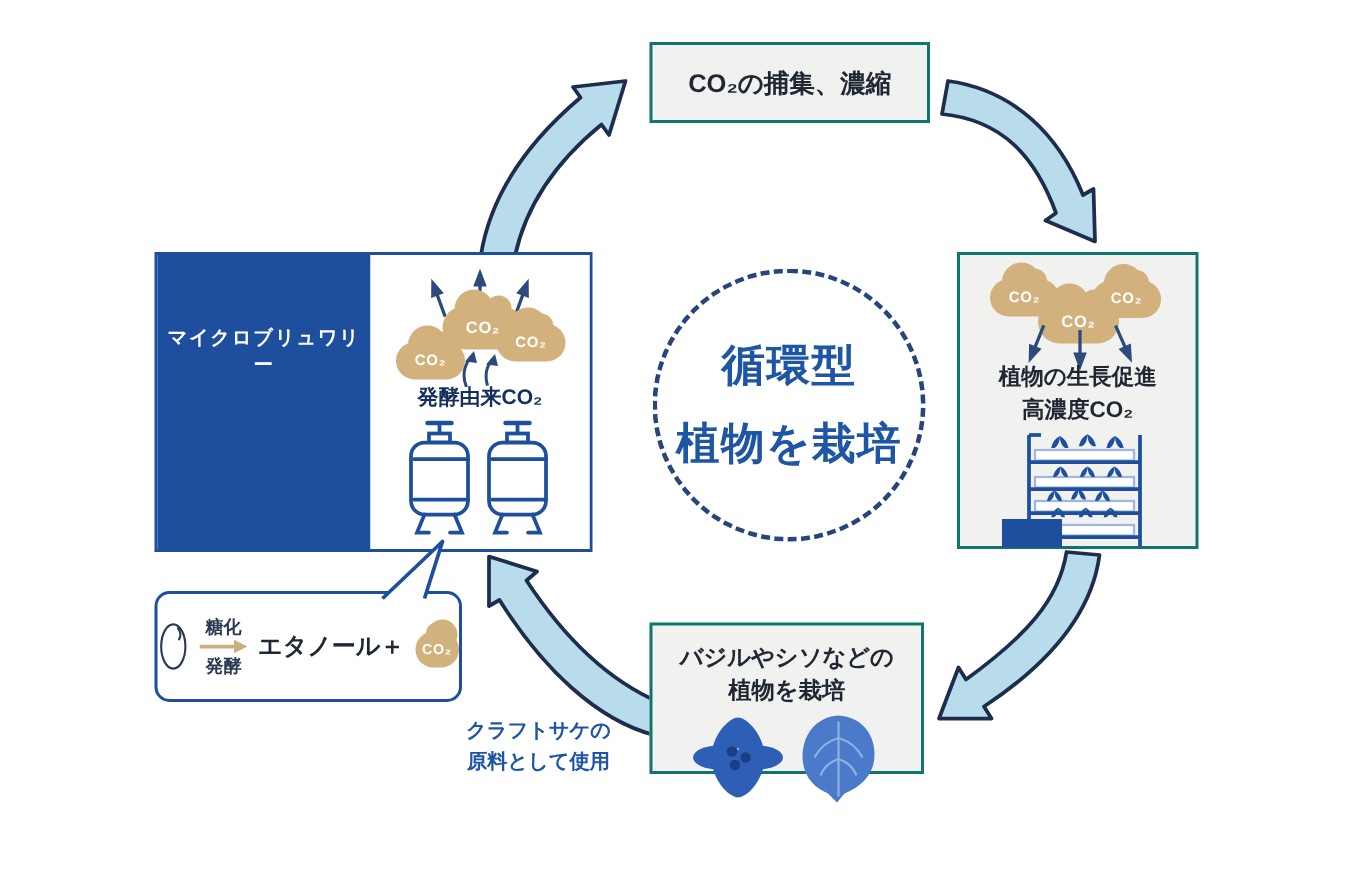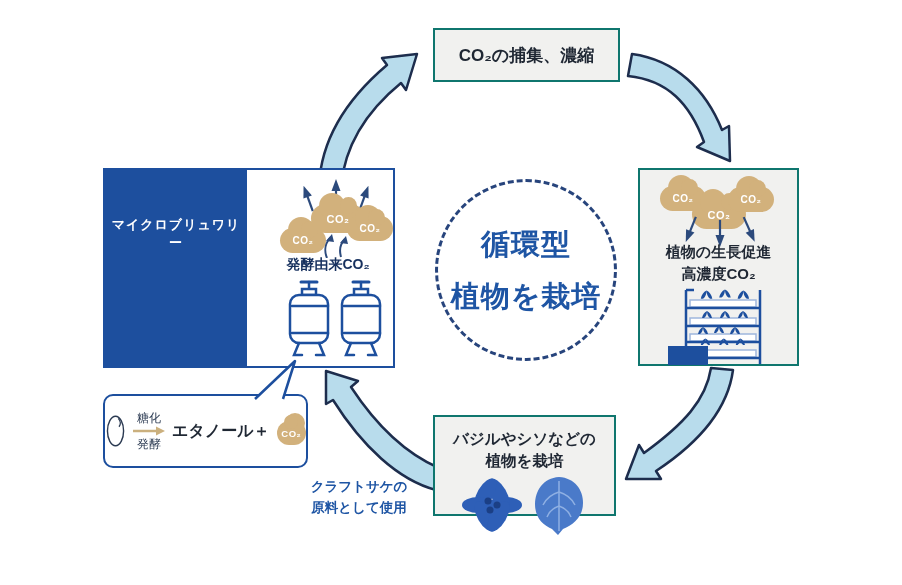--- a/index.html
+++ b/index.html
@@ -3,21 +3,21 @@
 <meta charset="utf-8">
 <style>
   html,body{margin:0;padding:0;}
   body{width:902px;height:585px;position:relative;background:#ffffff;overflow:hidden;
        font-family:"Liberation Sans","DejaVu Sans",sans-serif;}
   .abs{position:absolute;}
   
   .pbox{position:absolute;background:#f1f1ef;border:2px solid #0f766e;box-sizing:border-box;z-index:2;}
   
   .brew{position:absolute;left:103px;top:168px;width:292px;height:200px;border:2px solid #1d4f9e;
-        box-sizing:border-box;display:flex;z-index:2;background:#fff;gap:16px;}
+        box-sizing:border-box;display:flex;z-index:2;background:#fff;}
   .brew-blue{width:142px;background:#1d4f9e;position:relative;}
   .brew-white{flex:1;position:relative;background:#ffffff;}
   
   .cloud{position:absolute;background:#d2b17c;border-radius:18px;display:flex;align-items:center;justify-content:center;}
   .cloud::before{content:"";position:absolute;background:#d2b17c;border-radius:50%;width:26px;height:26px;left:8px;top:-11px;}
   .cloud::after{content:"";position:absolute;background:#d2b17c;border-radius:50%;width:17px;height:17px;right:8px;top:-7px;}
   .cloud span{position:relative;z-index:1;color:#ffffff;font-weight:bold;font-size:11px;letter-spacing:0.5px;}
   .cloud.big{width:54px;height:29px;}
   .cloud.small{width:46px;height:25px;}
   .cloud.small span{font-size:10px;}
@@ -28,21 +28,21 @@
   
   .circle{position:absolute;left:435px;top:179px;width:182px;height:182px;border:3px dashed #27447c;
           border-radius:50%;background:#fff;box-sizing:border-box;display:flex;flex-direction:column;
           align-items:center;justify-content:center;z-index:3;gap:16px;}
   .circle div{color:#1e55a4;font-weight:bold;font-size:29px;line-height:1.25;letter-spacing:1px;}
   
   .bubble{position:absolute;left:103px;top:394px;width:205px;height:74px;border:2.5px solid #1d4f9e;
           border-radius:10px;background:#fff;box-sizing:border-box;display:flex;align-items:center;
           justify-content:center;gap:7px;z-index:2;}
   .step{display:flex;flex-direction:column;align-items:center;line-height:1;gap:2px;}
-  .step .jp{font-size:12px;font-weight:normal;color:#2b3a52;}
+  .step .jp{font-size:12px;font-weight:bold;color:#2b3a52;}
   .ethanol{font-size:16px;font-weight:bold;color:#1f2733;white-space:nowrap;}
   .bubble .cloud{position:relative;}
   .caption{position:absolute;left:288px;top:477px;width:142px;text-align:center;color:#1e55a4;
            font-weight:bold;font-size:13.5px;line-height:1.55;z-index:2;}
   .mini{position:absolute;}
   .brew-label{position:absolute;left:0;top:46px;width:100%;text-align:center;color:#fff;
               font-weight:bold;font-size:13px;letter-spacing:1px;}
   .logo{position:absolute;left:11px;top:72px;width:120px;height:110px;}
   .logo-text{position:absolute;width:100%;text-align:center;color:#fff;font-weight:bold;}
   .ferm-label{position:absolute;left:0;top:86px;width:100%;text-align:center;color:#16305e;

